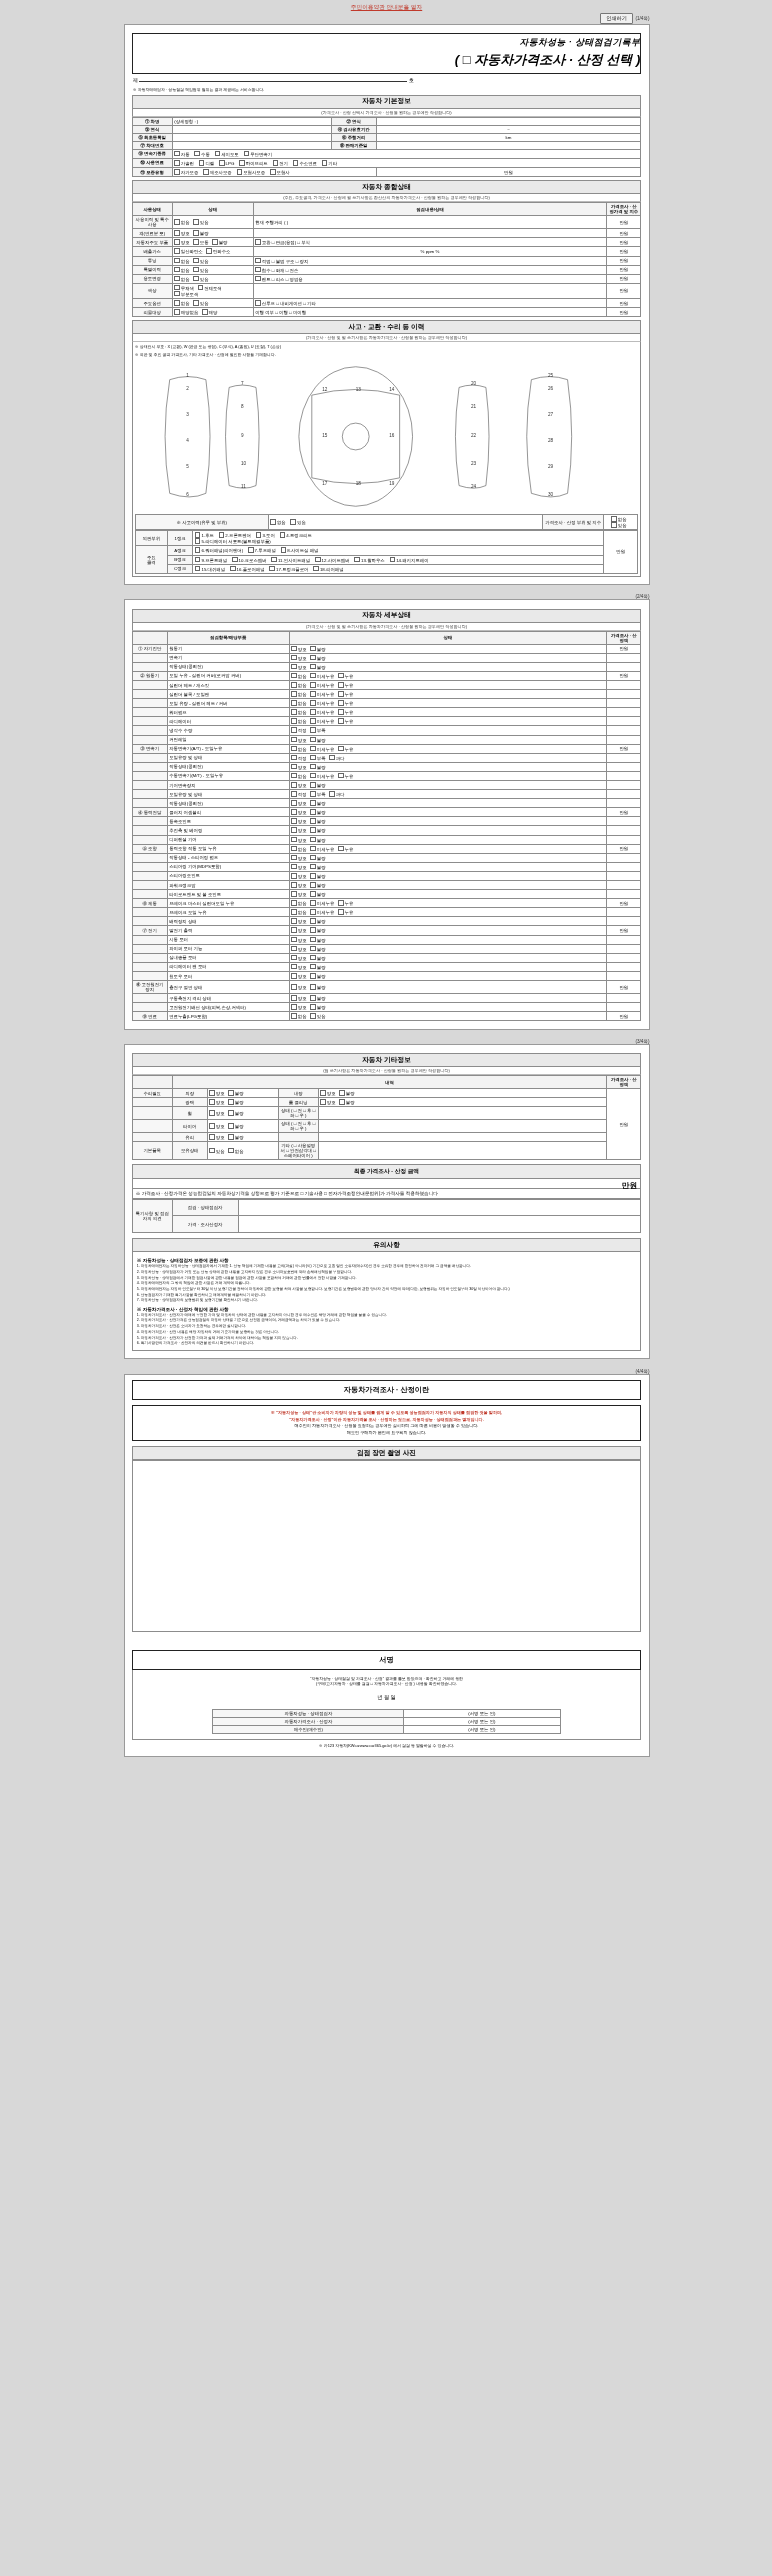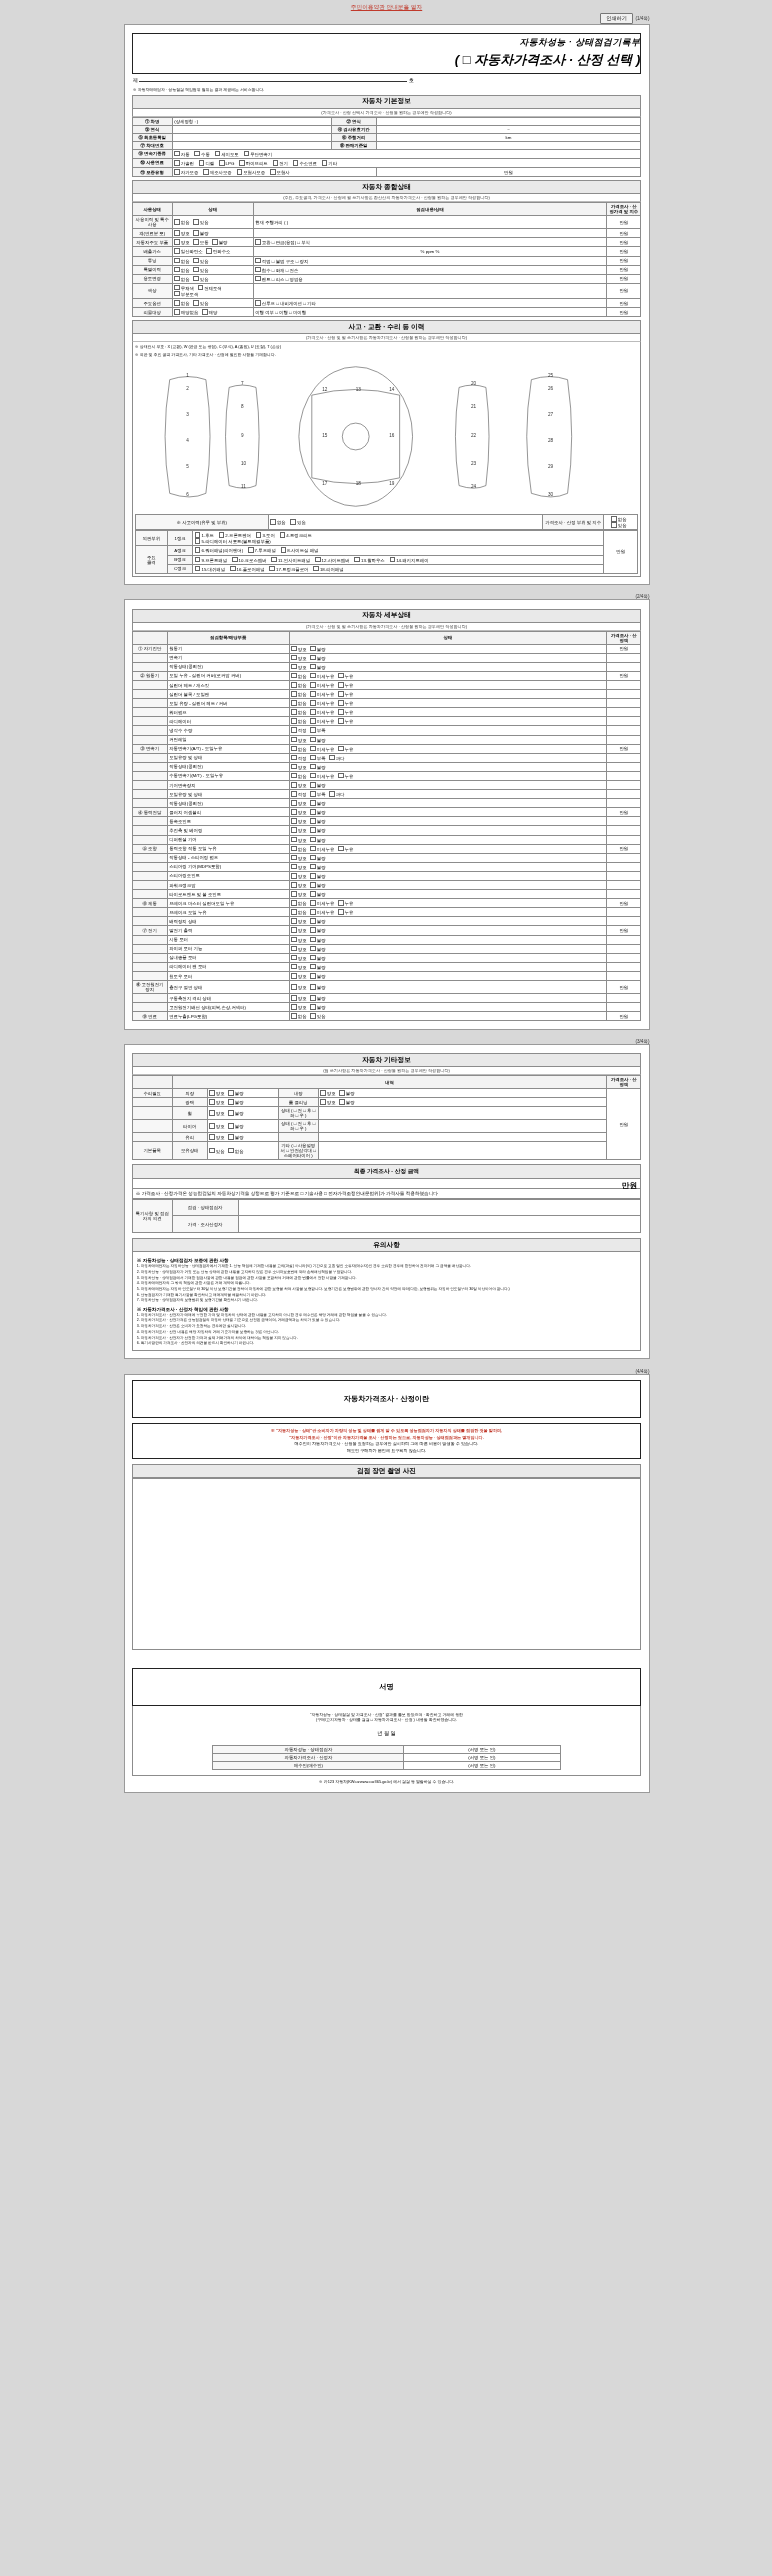--- a/index.html
+++ b/index.html
@@ -25,21 +25,21 @@
   .cb{display:inline-block;width:3.6px;height:3.6px;border:0.5px solid #666;margin-right:1px;vertical-align:-0.5px;background:#fff;}
   .chk-item{display:inline-block;margin-right:3.6px;white-space:nowrap;}
   .tiny{font-size:3.9px;}
   .diagram-box{border:0.5px solid #8c8c8c;border-top:none;padding:2.1px;}
   .diagram-note{font-size:3.9px;line-height:1.5;margin-bottom:1.5px;}
   .car-area{height:155px;position:relative;}
   .notice h4{font-size:4.6px;margin:3.1px 0 1px 0;}
   .notice p{font-size:3.6px;line-height:1.45;margin:0.5px 0;}
   .photo-area{border:0.5px solid #8c8c8c;height:170px;}
   .footer-note{font-size:3.9px;text-align:center;margin-top:3.1px;line-height:1.5;}
-  .sign-title{border:1px solid #222;text-align:center;font-size:7.2px;font-weight:bold;padding:13px 0;}
+  .sign-title{border:1px solid #222;text-align:center;font-size:7.2px;font-weight:bold;padding:4px 0;}
   .warn-box{border:1px solid #222;margin:5.2px 0;padding:4.1px;text-align:center;font-size:4.1px;line-height:1.6;}
   .warn-box .big{color:#c0392b;font-weight:bold;}
   .mini-title{font-size:5.7px;font-weight:bold;text-align:center;padding:2.1px 0;border:0.5px solid #8c8c8c;background:#ececec;}
   .amt-row{border:0.5px solid #8c8c8c;border-top:none;font-size:4.6px;padding:2.1px 3.1px;}
   .bigamt{font-size:7.7px;font-weight:bold;float:right;}
   .rightcol{width:30px;}
 </style>
 </head>
 <body>
 

